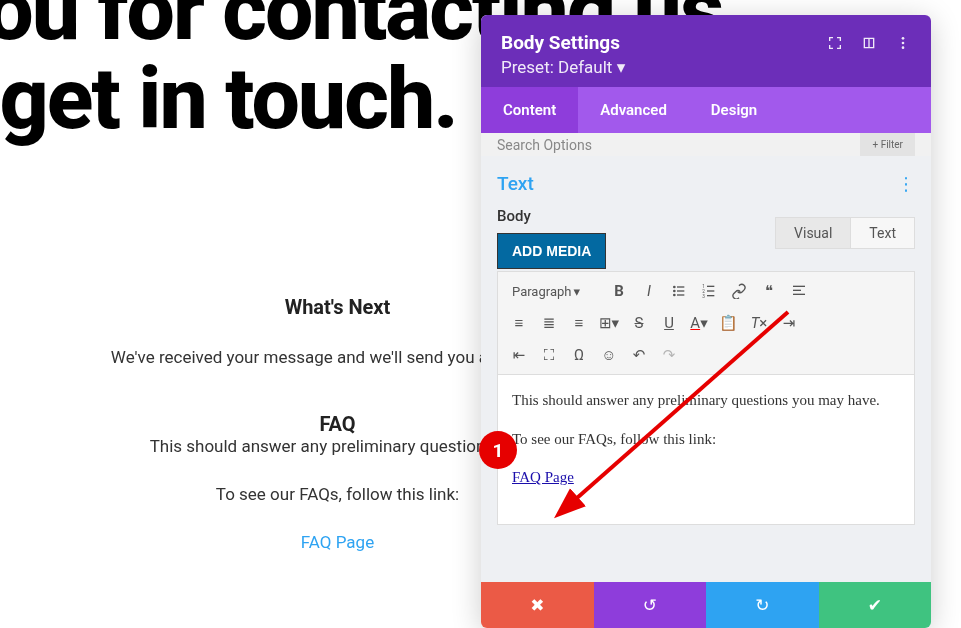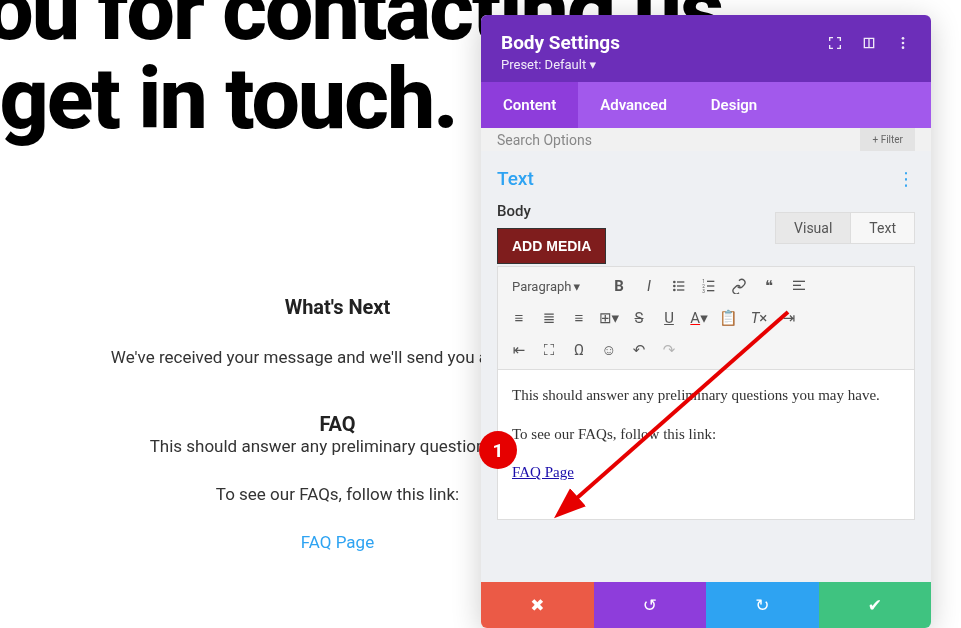--- a/index.html
+++ b/index.html
@@ -105,21 +105,21 @@
     }
     .modal-header-left {
       display: flex;
       flex-direction: column;
     }
     .modal-title {
       font-size: 19px;
       font-weight: 700;
     }
     .modal-preset {
-      font-size: 13px;
+      font-size: 17px;
       opacity: 0.9;
       margin-top: 3px;
     }
     .modal-header-icons {
       display: flex;
       gap: 18px;
       align-items: center;
       padding-top: 4px;
     }
     .modal-header-icons span {
@@ -178,21 +178,21 @@
       font-size: 18px;
       cursor: pointer;
     }
     .body-label {
       font-size: 15px;
       font-weight: 500;
       color: #333;
       margin-bottom: 8px;
     }
     .add-media-btn {
-      background: #7f1d1d;
+      background: #0369a1;
       color: #fff;
       border: none;
       padding: 9px 14px;
       font-size: 14px;
       font-weight: 700;
       cursor: pointer;
       border: 1px solid #333;
     }
     .editor-tabs {
       display: flex;

